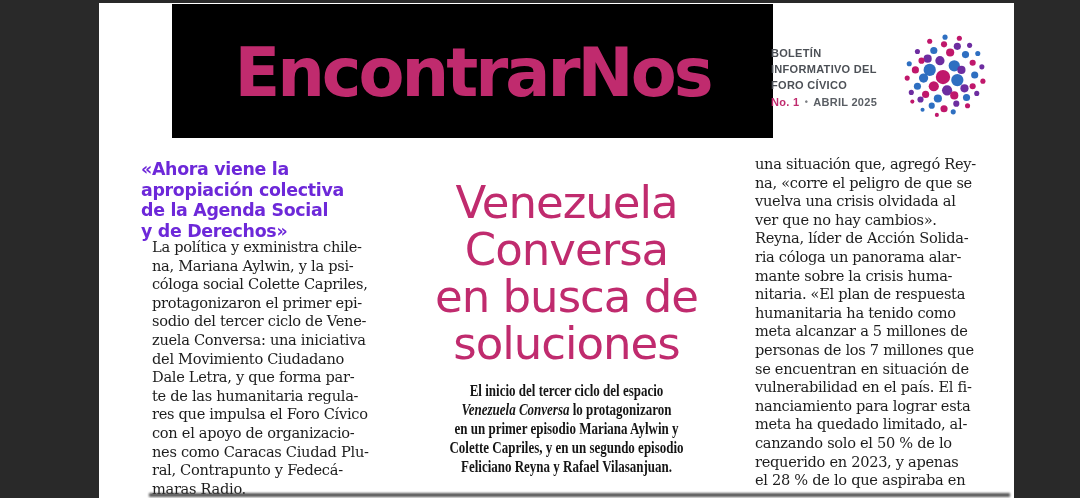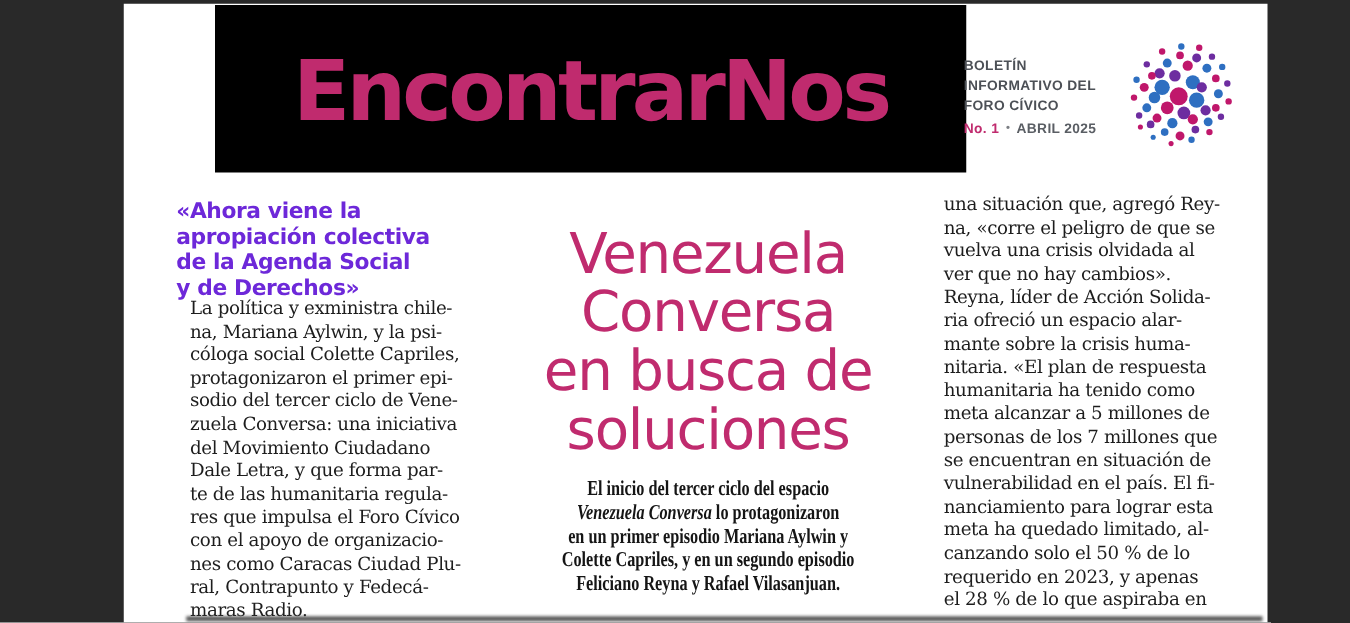--- a/index.html
+++ b/index.html
@@ -243,21 +243,21 @@
         </div>
     </div>
   </div>
 
   <div class="serif-col col-right-body">
       <div class="serif-line">una situación que, agregó Rey-</div>
       <div class="serif-line">na, «corre el peligro de que se</div>
       <div class="serif-line">vuelva una crisis olvidada al</div>
       <div class="serif-line">ver que no hay cambios».</div>
       <div class="serif-line">Reyna, líder de Acción Solida-</div>
-      <div class="serif-line">ria ofreció un espacio alar-</div>
+      <div class="serif-line">ria cóloga un panorama alar-</div>
       <div class="serif-line">mante sobre la crisis huma-</div>
       <div class="serif-line">nitaria. «El plan de respuesta</div>
       <div class="serif-line">humanitaria ha tenido como</div>
       <div class="serif-line">meta alcanzar a 5 millones de</div>
       <div class="serif-line">personas de los 7 millones que</div>
       <div class="serif-line">se encuentran en situación de</div>
       <div class="serif-line">vulnerabilidad en el país. El fi-</div>
       <div class="serif-line">nanciamiento para lograr esta</div>
       <div class="serif-line">meta ha quedado limitado, al-</div>
       <div class="serif-line">canzando solo el 50 % de lo</div>

